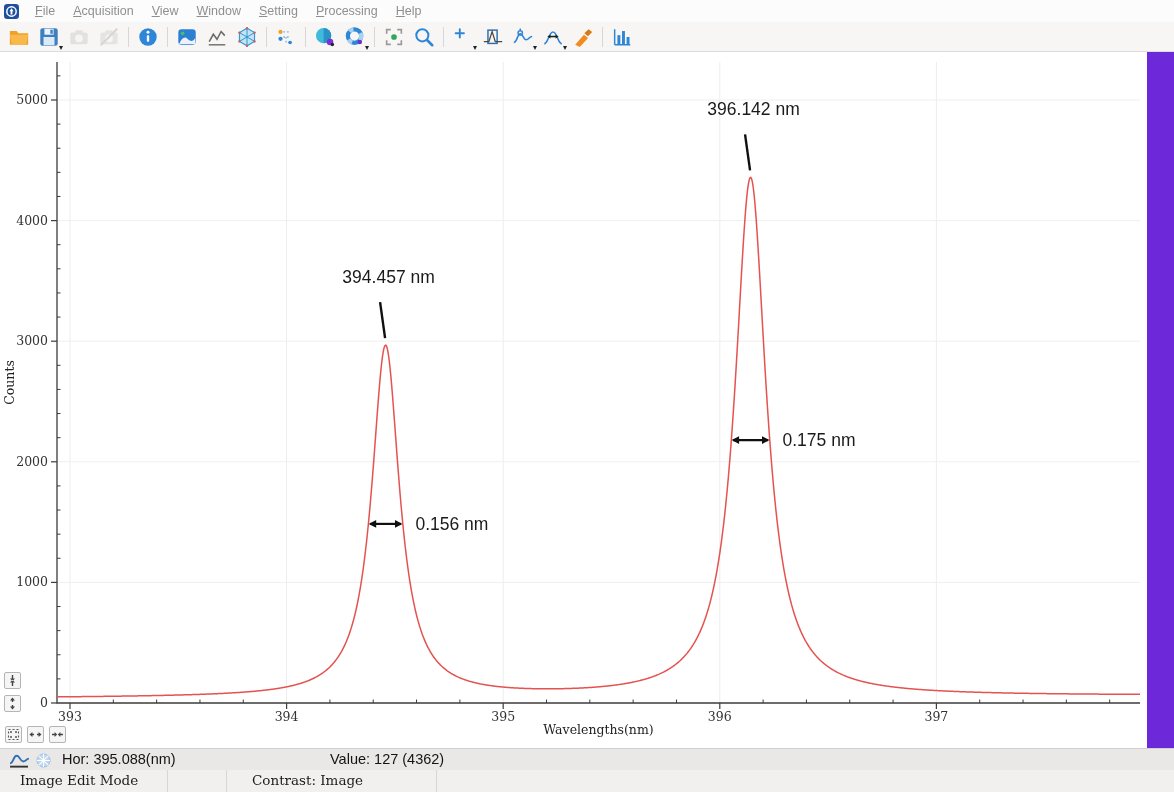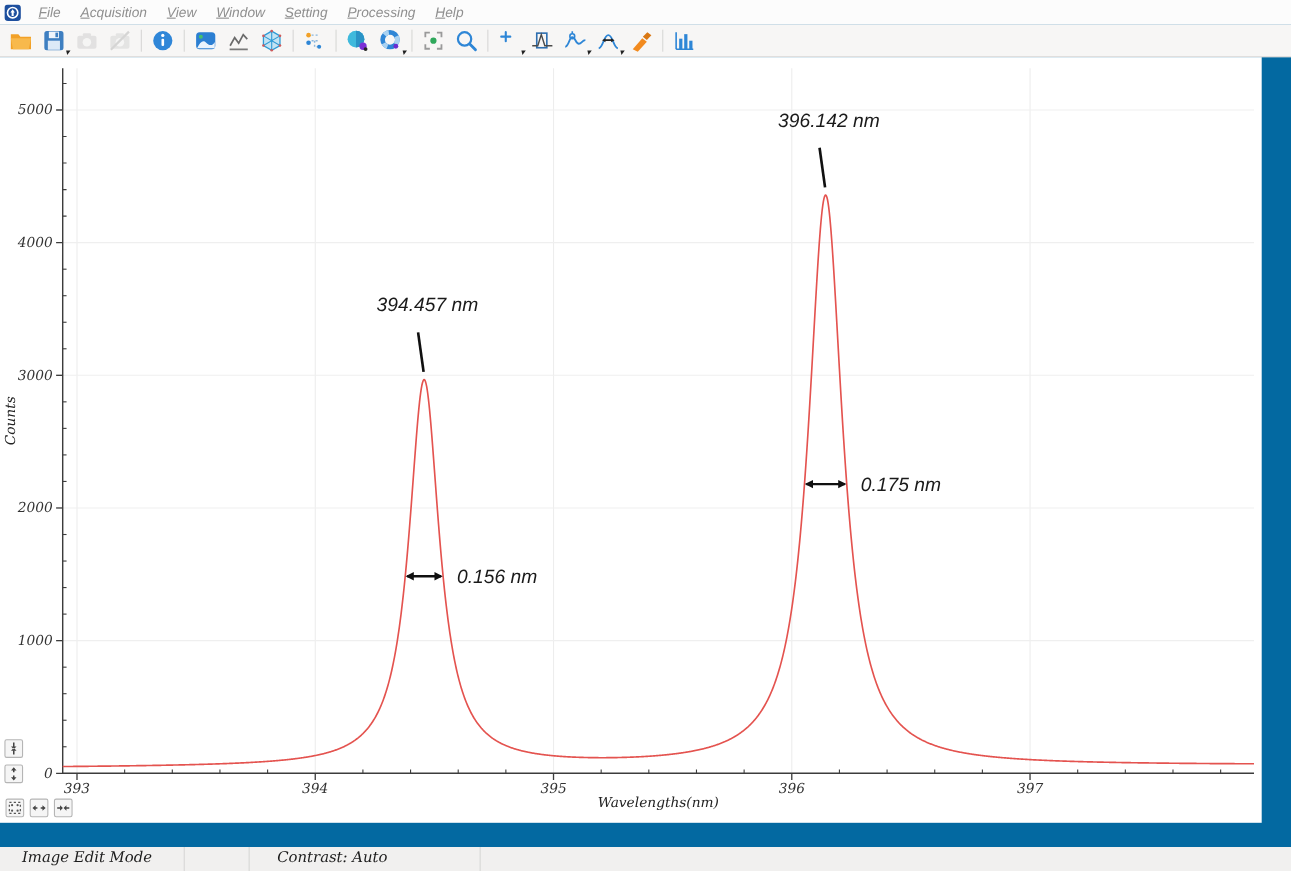--- a/index.html
+++ b/index.html
@@ -1,18 +1,18 @@
 <!DOCTYPE html>
 <html><head>
 <meta charset="utf-8">
 <style>
   * { margin:0; padding:0; box-sizing:border-box; }
   html,body { width:1174px; height:792px; }
   body { font-family:"Liberation Sans",sans-serif; background:#f0f0f0; overflow:hidden; }
-  .window { position:relative; width:1174px; height:792px; background:#0369a1;font-style:italic; }
+  .window { position:relative; width:1174px; height:792px; background:#6d28d9; }
 
   .menubar { position:absolute; top:0; left:0; right:0; height:22px; background:#fcfcfc;
              display:flex; align-items:center; padding-left:4px; }
   .app-icon { width:15px; height:15px; margin-right:7px; flex:0 0 auto; }
   .menu-item { color:#8f8f8f; font-size:12.5px; padding:0 9px; cursor:default; white-space:nowrap; }
 
   .toolbar { position:absolute; top:22px; left:0; right:0; height:30px; background:#f7f6f5;
              border-bottom:1px solid #dddcdb; display:flex; align-items:center; padding-left:4px; }
   .tb-btn { width:28px; height:26px; display:flex; align-items:center; justify-content:center;
             position:relative; margin:0 1px; border-radius:3px; }
@@ -352,20 +352,36 @@
         <path d="M11 3v4M11 17v-4" stroke="#2E86D6" stroke-width="1.6"></path>
         <path d="M11 2l-3 3.4h6zM11 18l-3-3.4h6z" fill="#2E86D6"></path>
         <path d="M6 10h10" stroke="#2E86D6" stroke-width="1.2"></path>
       </svg>
     </button>
     <div class="rp-label">Tot</div>
     <div class="rp-label">0</div>
     <span class="rp-avg">AVG</span>
   </div>
 
+  <div class="statusbar1">
+    <span class="sb-icon" style="left:8px">
+      <svg viewBox="0 0 24 18" width="23" height="17">
+        <path d="M2 12c3.5 0 3.5-8 7-8s3.5 6 7 6 3-3 6-3" stroke="#2E6FB0" stroke-width="2" fill="none"></path>
+        <path d="M2 15.5h19" stroke="#333" stroke-width="2"></path>
+      </svg>
+    </span>
+    <span class="sb-icon" style="left:36px;top:4px">
+      <svg viewBox="0 0 16 16" width="15" height="15">
+        <circle cx="8" cy="8" r="7" fill="#bcd7ee" stroke="#9cc1e4"></circle>
+        <path d="M8 1v14M1 8h14M3 3l10 10M13 3L3 13" stroke="#ffffff" stroke-width="1.2"></path>
+      </svg>
+    </span>
+    <span class="sb-text" style="left:62px">Hor: 395.088(nm)</span>
+    <span class="sb-text" style="left:330px">Value: 127 (4362)</span>
+  </div>
 
   <div class="statusbar2">
     <div class="sb2-cell" style="left:0;width:168px;padding-left:20px">Image Edit Mode</div>
     <div class="sb2-cell" style="left:168px;width:59px"></div>
-    <div class="sb2-cell" style="left:227px;width:210px;padding-left:25px">Contrast: Auto</div>
+    <div class="sb2-cell" style="left:227px;width:210px;padding-left:25px">Contrast: Image</div>
   </div>
 
 </div>
 
 </body></html>

